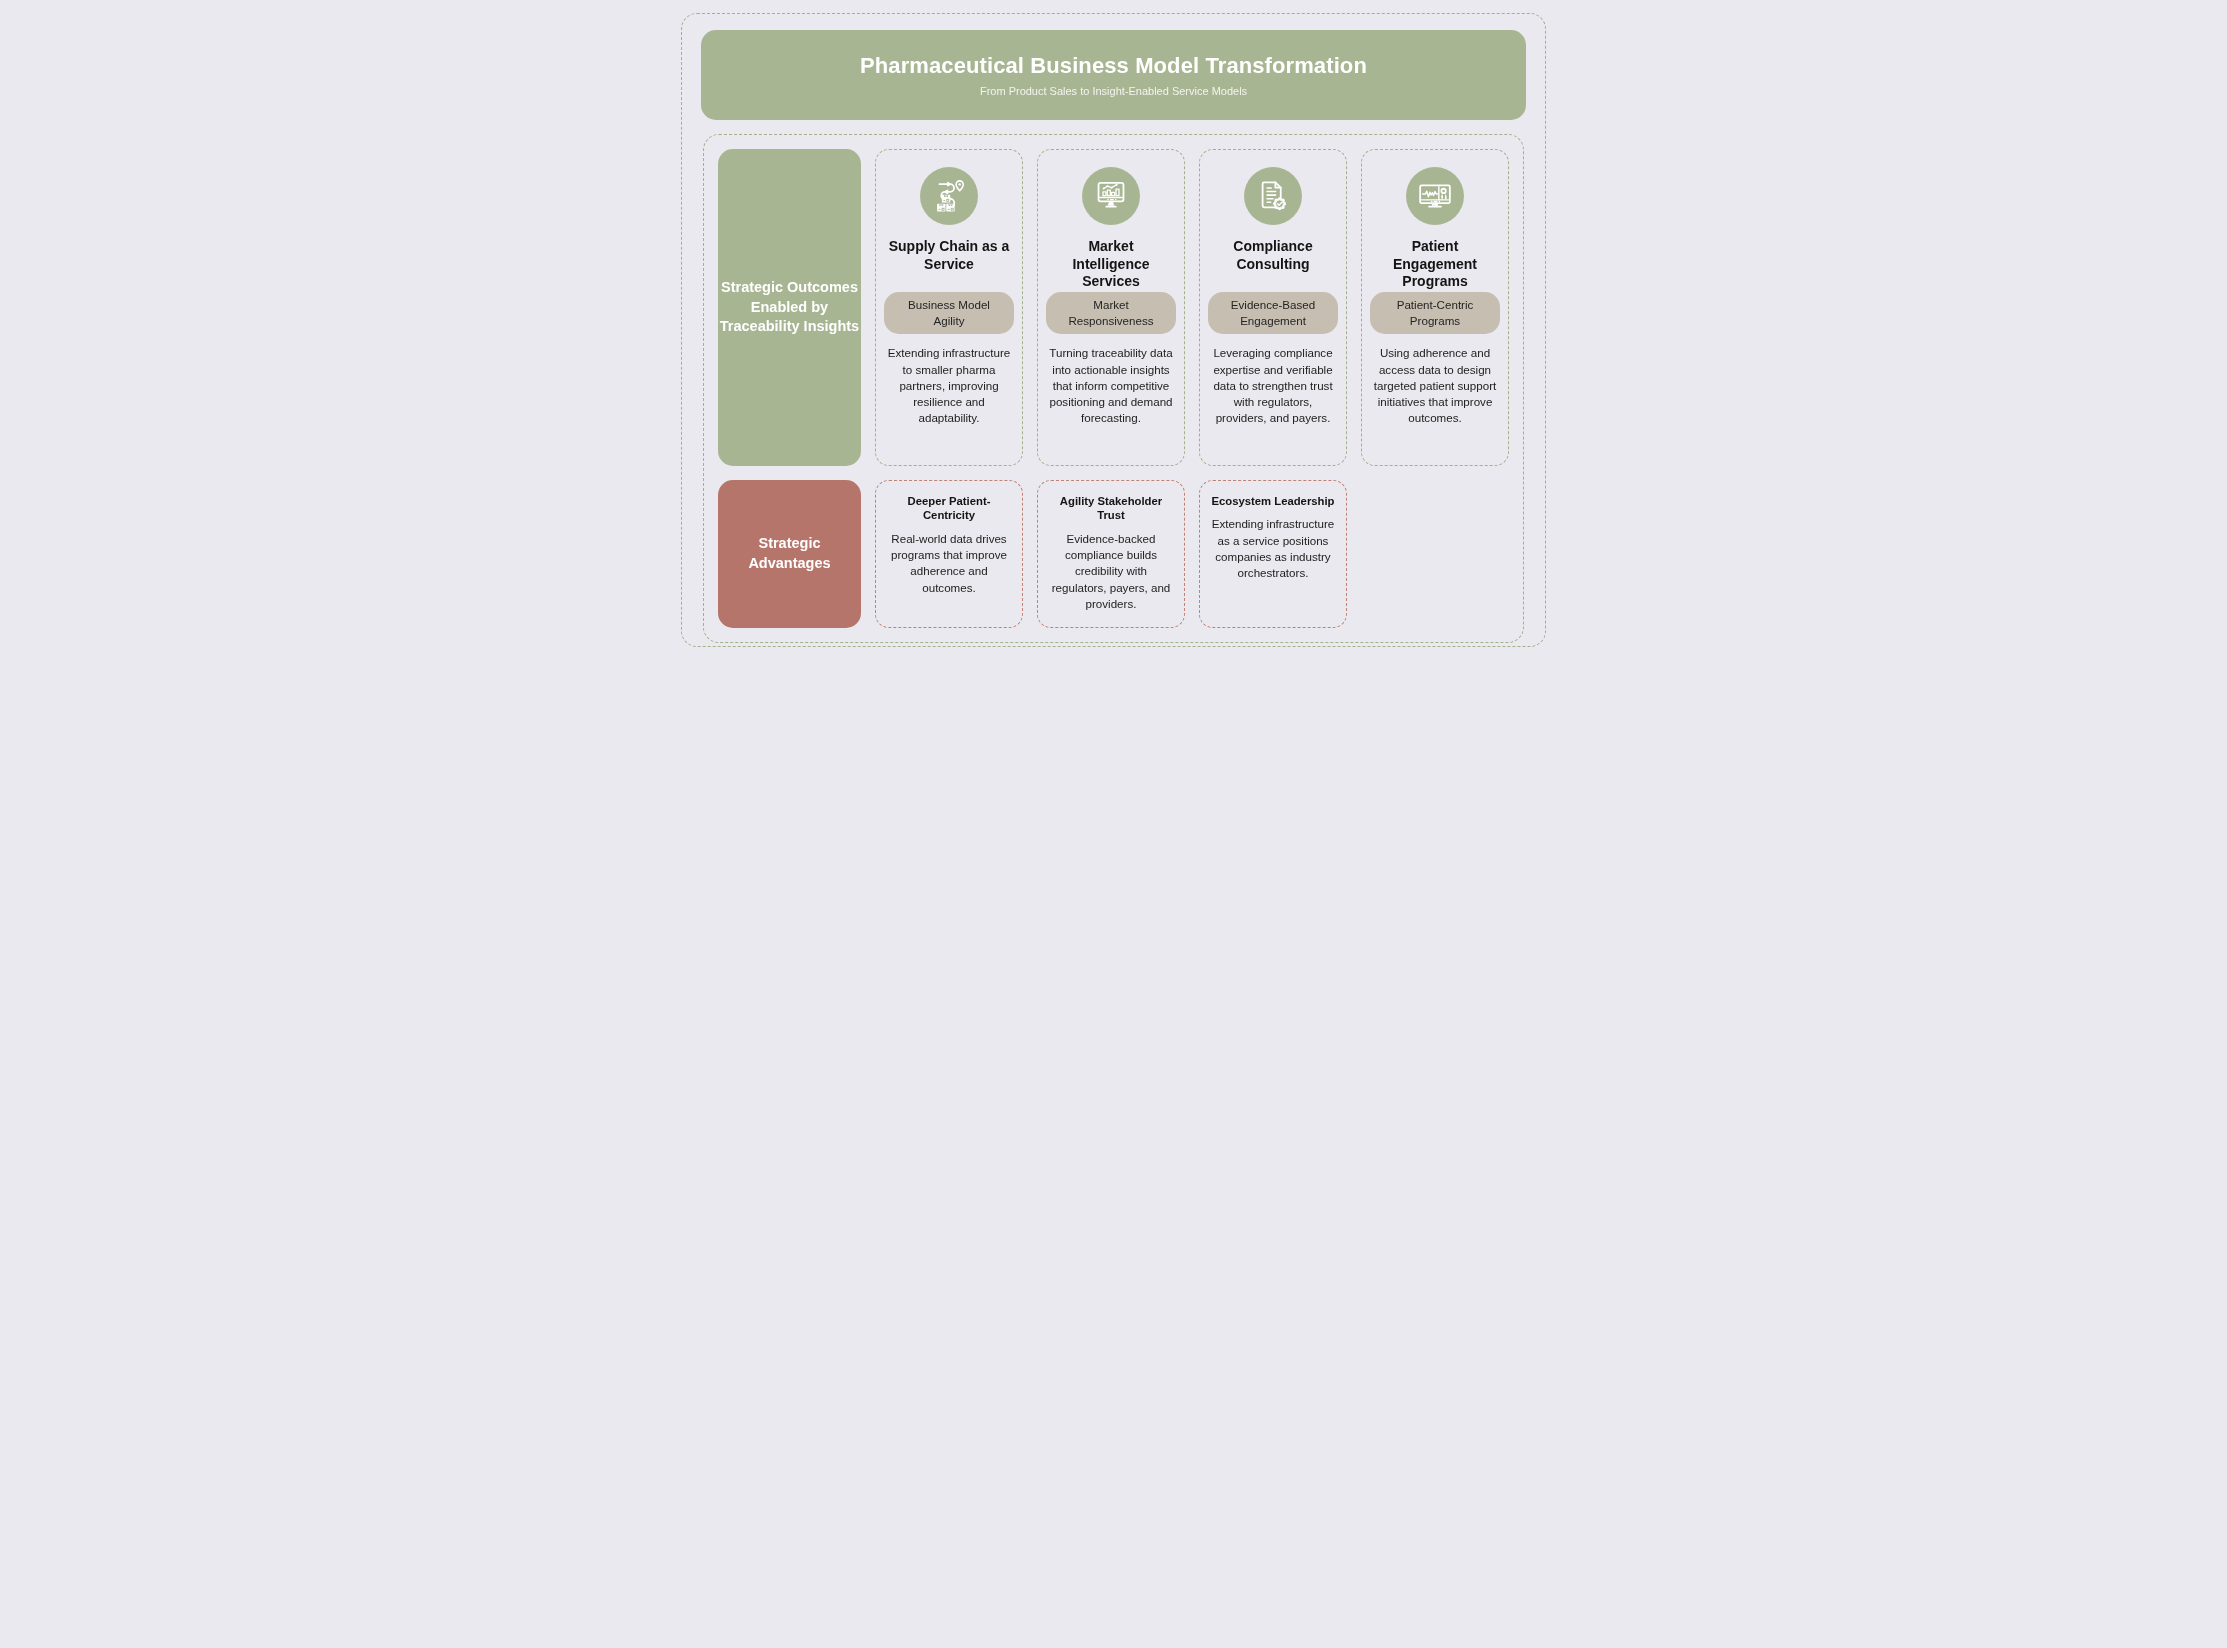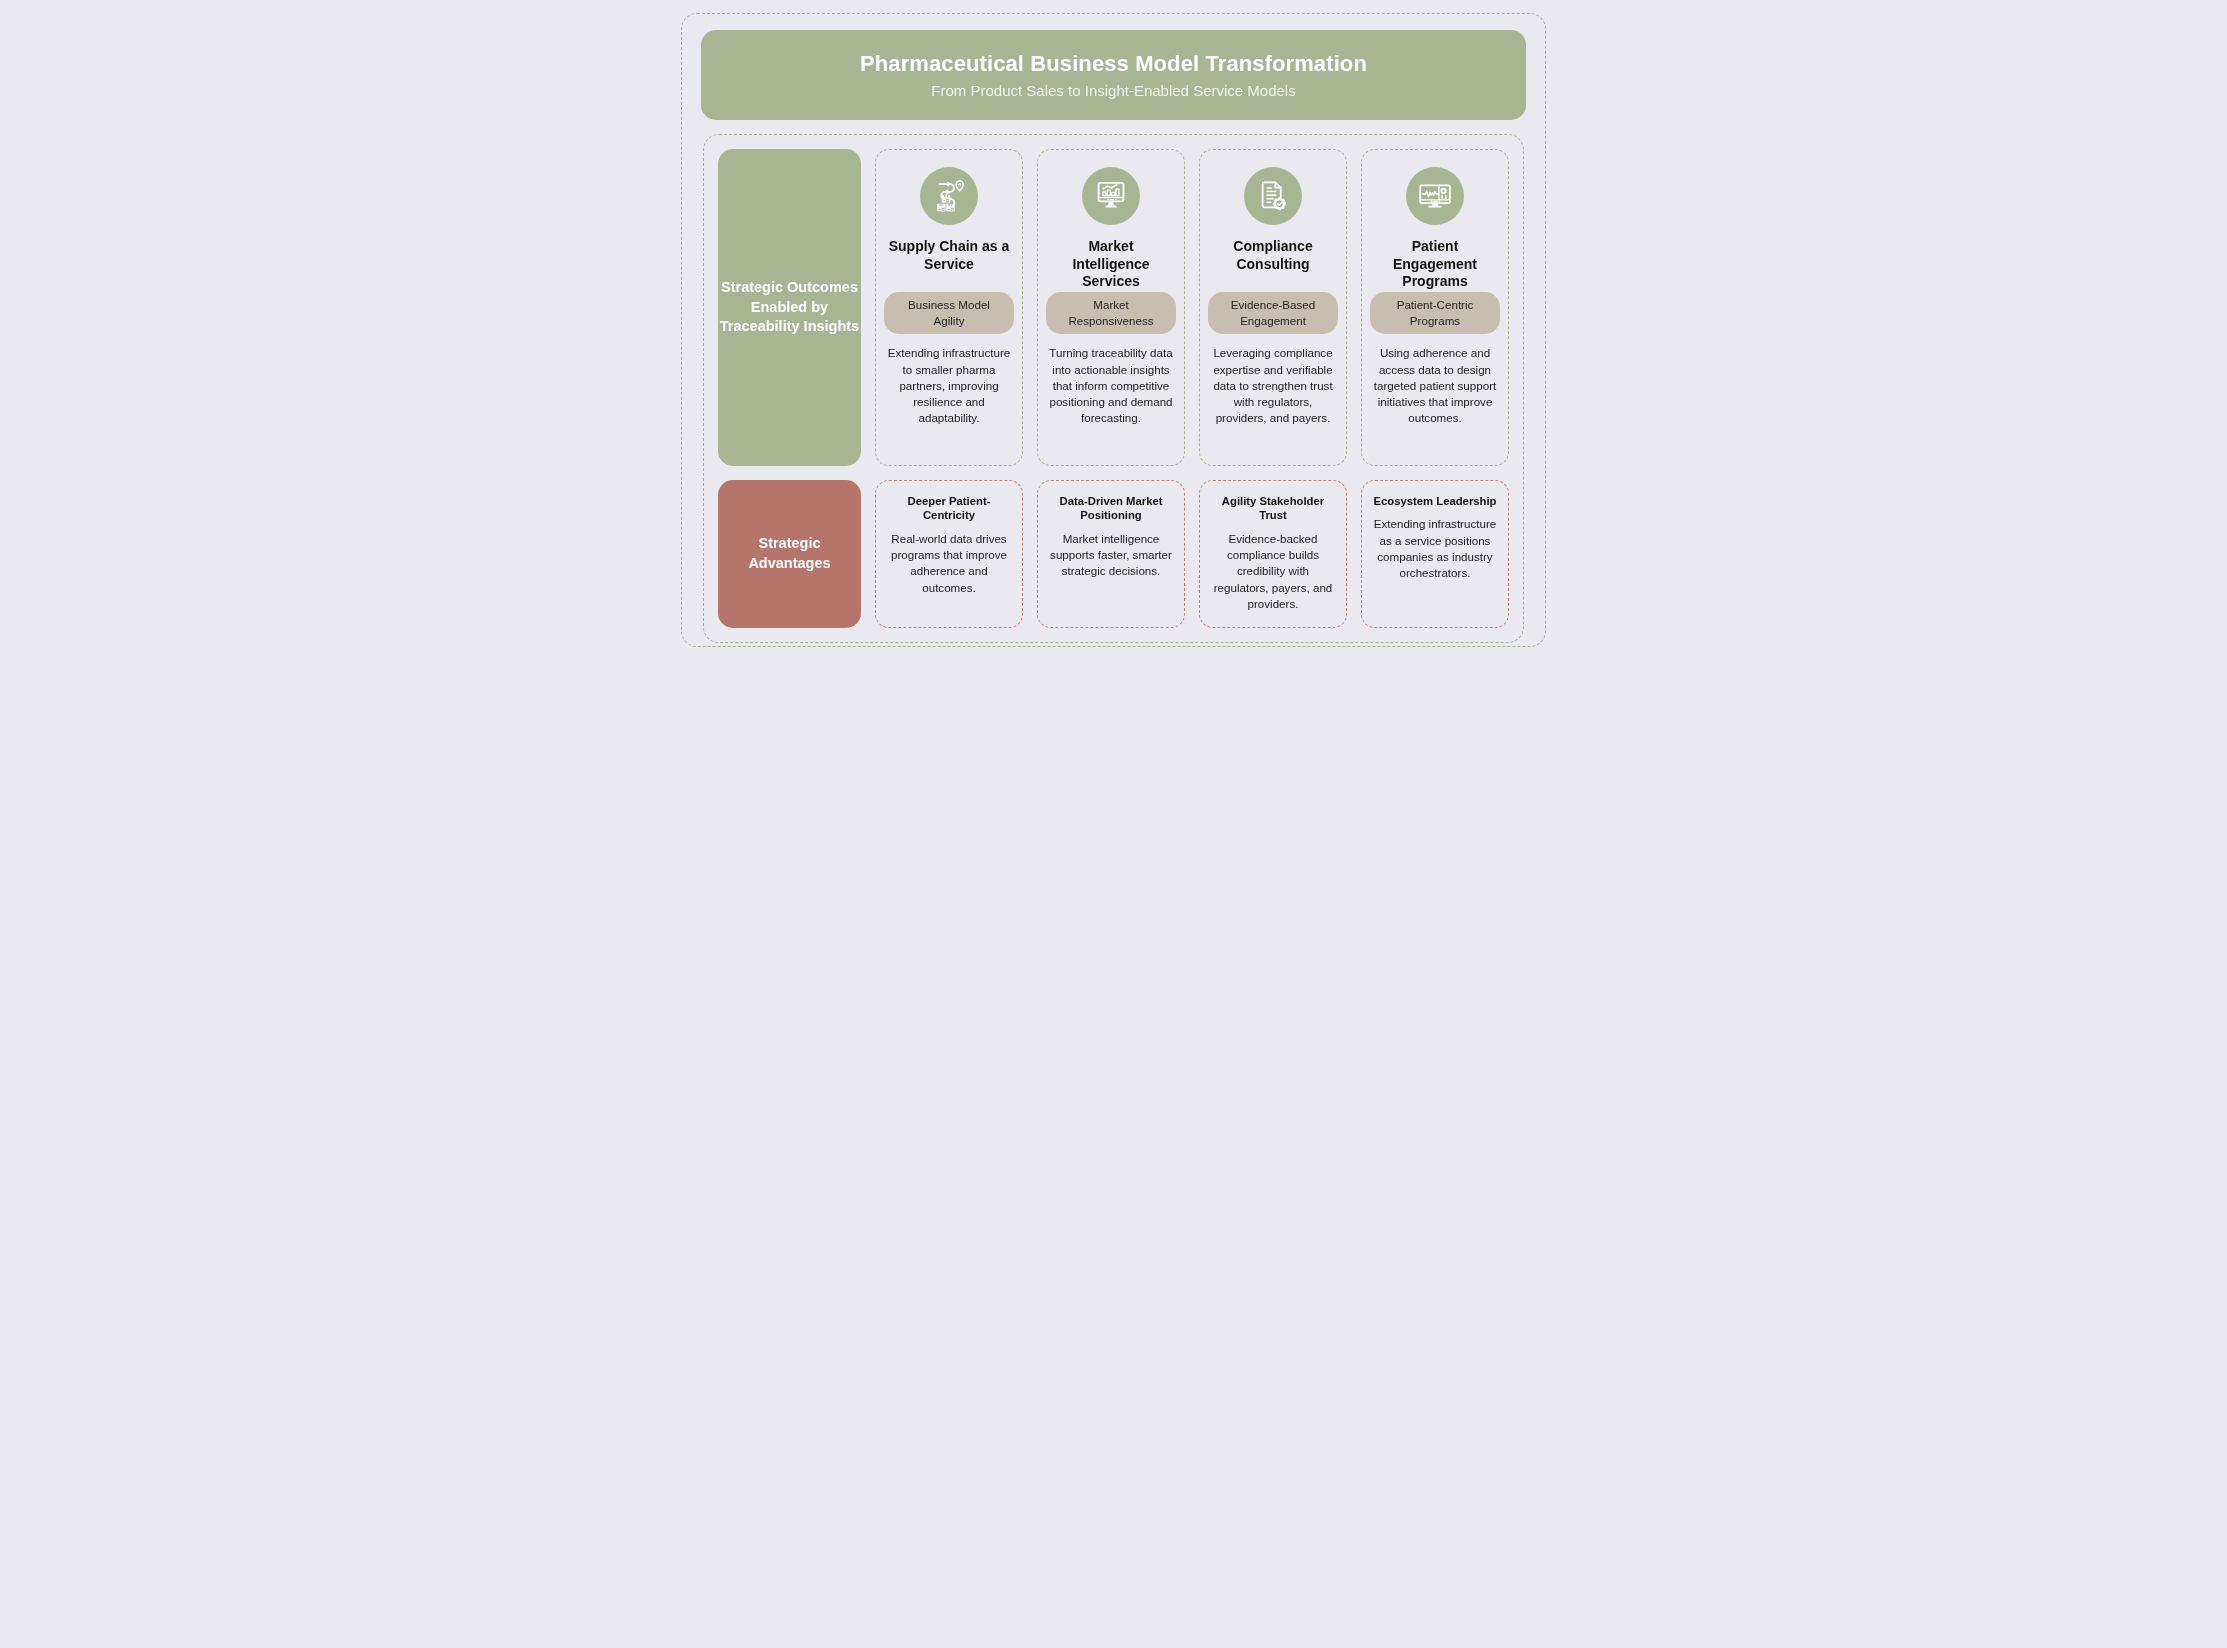--- a/index.html
+++ b/index.html
@@ -36,21 +36,21 @@
     text-align: right;
   }
   .page-title {
     color: #ffffff;
     font-size: 22px;
     font-weight: bold;
     letter-spacing: 0.1px;
   }
   .page-subtitle {
     color: #f3f4ee;
-    font-size: 15px;
+    font-size: 11px;
     font-weight: 400;
   }
   .content {
     position: absolute;
     left: 35px; right: 35px; top: 134px; bottom: 17.4px;
     border: 1.2px dashed #a3b08c;
     border-radius: 16px;
     padding: 14px;
     box-sizing: border-box;
     display: grid;
@@ -300,24 +300,20 @@
 
     <div class="sidebar sidebar-advantages">
       <div class="sidebar-label">Strategic Advantages</div>
     </div>
 
     <div class="adv">
       <div class="adv-title">Deeper Patient-Centricity</div>
       <div class="adv-desc">Real-world data drives programs that improve adherence and outcomes.</div>
     </div>
 
-    <div class="adv">
-      <div class="adv-title">Data-Driven Market Positioning</div>
-      <div class="adv-desc">Market intelligence supports faster, smarter strategic decisions.</div>
-    </div>
 
     <div class="adv">
       <div class="adv-title">Agility Stakeholder Trust</div>
       <div class="adv-desc">Evidence-backed compliance builds credibility with regulators, payers, and providers.</div>
     </div>
 
     <div class="adv">
       <div class="adv-title">Ecosystem Leadership</div>
       <div class="adv-desc">Extending infrastructure as a service positions companies as industry orchestrators.</div>
     </div>

